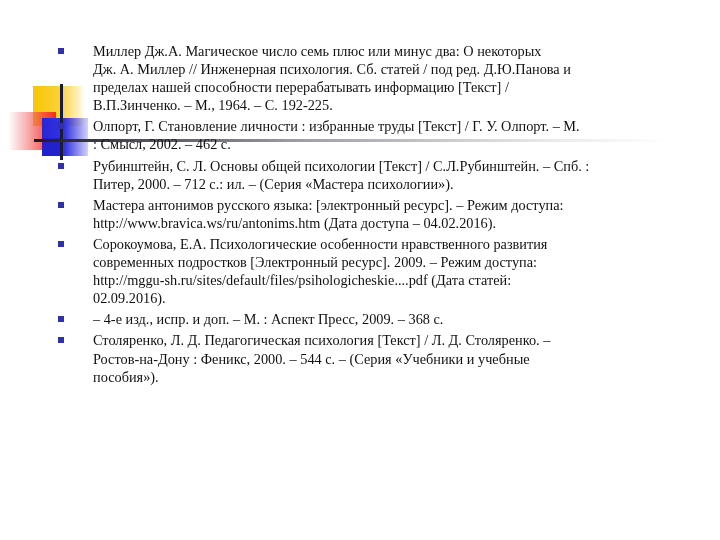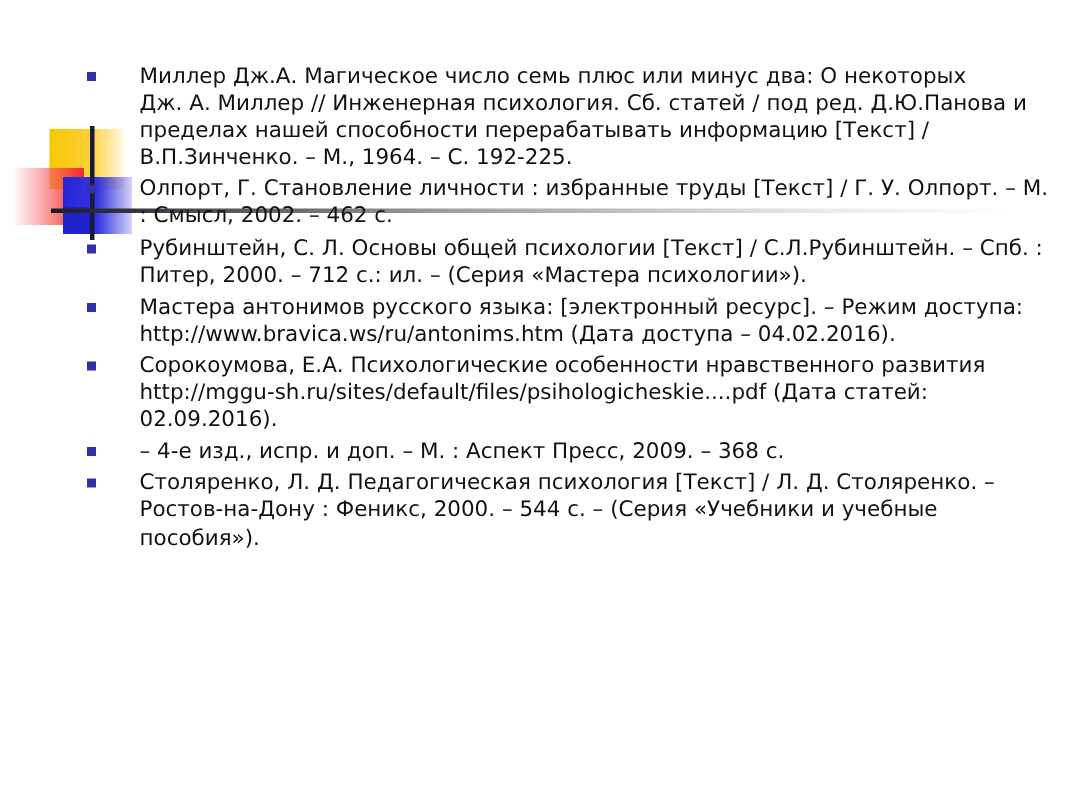--- a/index.html
+++ b/index.html
@@ -28,21 +28,21 @@
   .deco .vline {
     position: absolute; left: 60px; top: 84px; width: 3px; height: 76px;
     background: #1a1a3a;
   }
   .deco .hline {
     position: absolute; left: 34px; top: 139px; width: 640px; height: 3px;
     background: linear-gradient(to right, #1a1a2a 0%, #3a3a44 10%, #9a9aa0 40%, rgba(200,200,200,0.4) 80%, rgba(255,255,255,0) 100%);
   }
   .biblio {
     position: absolute; left: 0; top: 42px; width: 720px;
-    margin: 0; padding: 0; list-style: none;
+    margin: 0; padding: 0; list-style: none; font-family: Liberation Serif, serif;
   }
   .biblio li {
     position: relative; padding-left: 93px; padding-right: 20px;
     font-size: 14.3px; line-height: 18.1px; color: #111;
     margin-bottom: 3px;
   }
   .biblio li .bullet {
     position: absolute; left: 58px; top: 6px; width: 6px; height: 6px;
     background: #3030a8;
   }
@@ -79,20 +79,21 @@
     <span class="text">Питер, 2000. – 712 с.: ил. – (Серия «Мастера психологии»).</span>
   </li>
   <li>
     <span class="bullet"></span>
     <span class="text">Мастера антонимов русского языка: [электронный ресурс]. – Режим доступа:</span>
     <span class="text">http://www.bravica.ws/ru/antonims.htm (Дата доступа – 04.02.2016).</span>
   </li>
   <li>
     <span class="bullet"></span>
     <span class="text">Сорокоумова, Е.А. Психологические особенности нравственного развития</span>
+    <span class="text">современных подростков [Электронный ресурс]. 2009. – Режим доступа:</span>
     <span class="text">http://mggu-sh.ru/sites/default/files/psihologicheskie....pdf (Дата статей:</span>
     <span class="text">02.09.2016).</span>
   </li>
   <li>
     <span class="bullet"></span>
     <span class="text">– 4-е изд., испр. и доп. – М. : Аспект Пресс, 2009. – 368 с.</span>
   </li>
   <li>
     <span class="bullet"></span>
     <span class="text">Столяренко, Л. Д. Педагогическая психология [Текст] / Л. Д. Столяренко. –</span>

